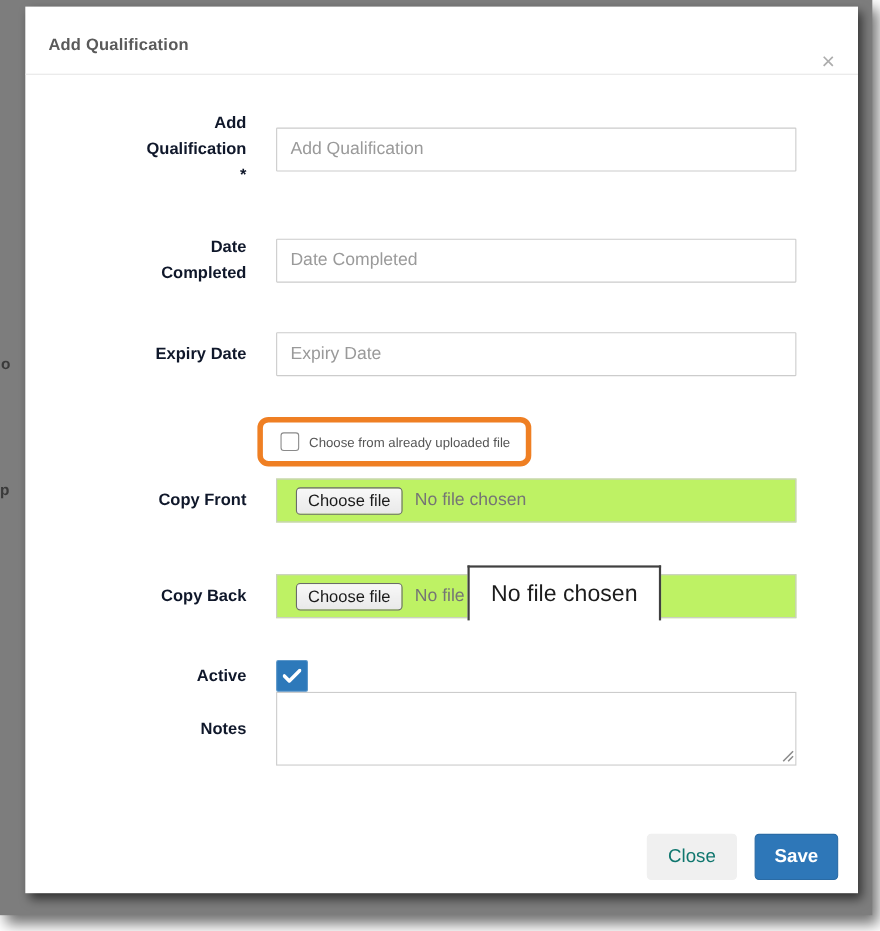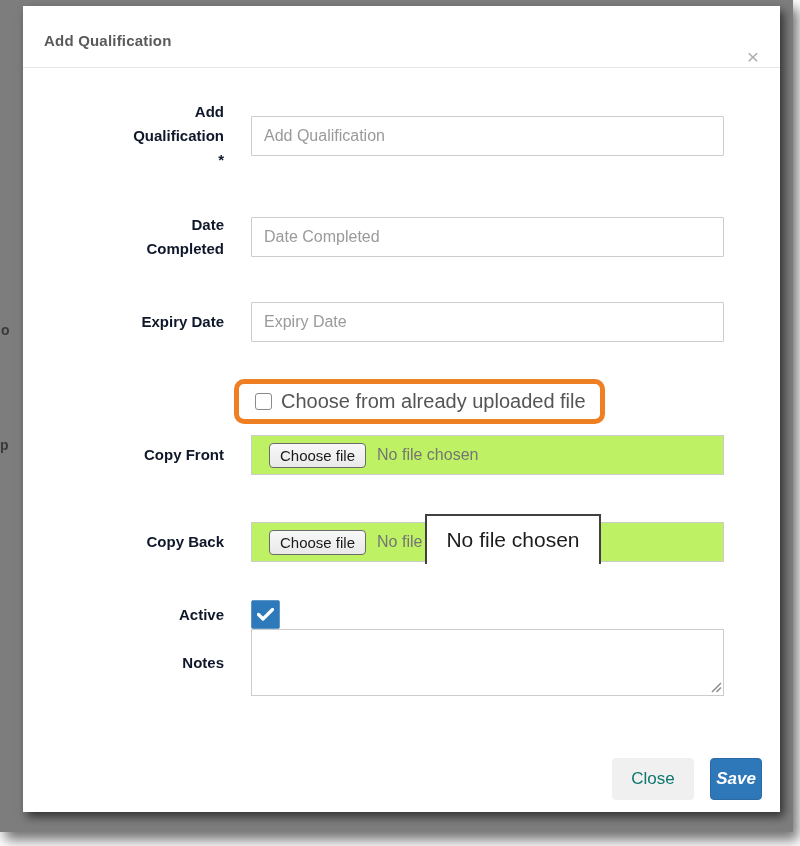--- a/index.html
+++ b/index.html
@@ -63,21 +63,21 @@
   .highlight-box {
     margin-left: -17px;
     display: inline-flex; align-items: center;
     border: 5px solid #ef7f23; border-radius: 10px;
     padding: 7px 14px 7px 16px; height: 45px; background: transparent;
   }
   .small-checkbox {
     width: 17px; height: 17px; border: 1px solid #8a8a8a; border-radius: 3px;
     background: #fff; flex: 0 0 auto; cursor: pointer;
   }
-  .toggle-label { margin-left: 9px; font-size: 20px; color: #555555; white-space: nowrap; cursor: default; }
+  .toggle-label { margin-left: 9px; font-size: 12px; color: #555555; white-space: nowrap; cursor: default; }
 
   
   .file-box {
     width: 473px; height: 40px; border: 1px solid #cccccc;
     display: flex; align-items: center; background: #bef264;
   }
   .choose-file-btn {
     margin-left: 17px; height: 25px; padding: 0 10px;
     border: 1px solid #6b6b6b; border-radius: 4px;
     background: linear-gradient(#f8f8f8, #e9e9e9);
@@ -112,21 +112,21 @@
   
   .modal-footer {
     margin-top: 62px; display: flex; justify-content: flex-end; gap: 16px;
     padding: 0 18px 22px 0;
   }
   .btn {
     height: 42px; border-radius: 4px; font-size: 17px; cursor: pointer;
     font-family: "Liberation Sans", sans-serif; display: flex; align-items: center; justify-content: center;
   }
   .btn-close { width: 82px; background: #f0f0f0; border: 1px solid #f0f0f0; color: #0f766e; }
-  .btn-save { width: 52px; background: #2e77b8; border: 1px solid #2a6ba5; color: #ffffff; font-weight: 700; font-style: italic; }
+  .btn-save { width: 76px; background: #2e77b8; border: 1px solid #2a6ba5; color: #ffffff; font-weight: 700; }
 </style>
 </head>
 <body>
 
 <div class="page-backdrop">
   <span class="bg-fragment f0">o</span>
   <span class="bg-fragment f1">p</span>
 </div>
 
 <div class="modal">

